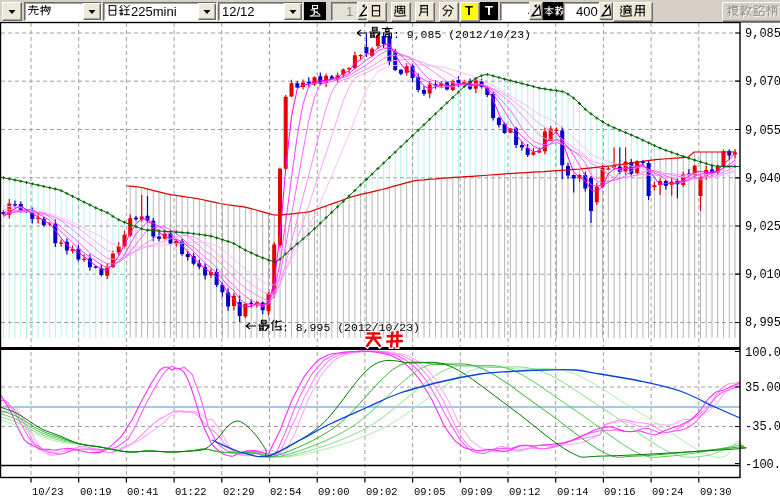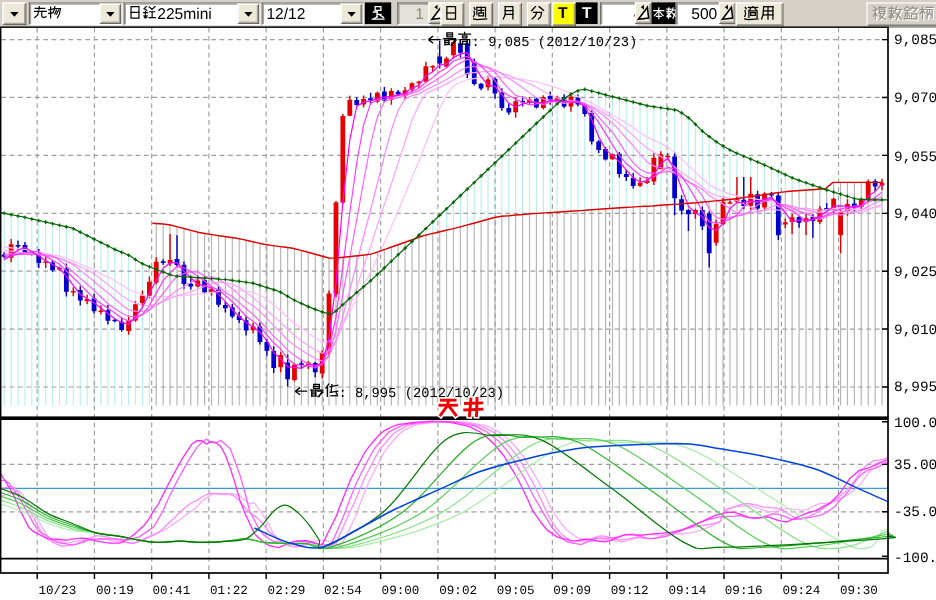--- a/index.html
+++ b/index.html
@@ -128,21 +128,21 @@
       <path d="M12.0 4.8 L14.8 7.2" fill="none" stroke="#fff" stroke-width="1.0" stroke-linecap="square"></path>
       <path d="M14.8 4.8 L12.0 7.2" fill="none" stroke="#fff" stroke-width="1.0" stroke-linecap="square"></path>
       <path d="M13.4 5.6 L13.0 9.2" fill="none" stroke="#fff" stroke-width="1.0" stroke-linecap="square"></path>
       <path d="M11.8 7.8 L15.0 7.8" fill="none" stroke="#fff" stroke-width="1.0" stroke-linecap="square"></path>
       <path d="M17.0 0.4 L16.2 2.8 L15.6 4.4" fill="none" stroke="#fff" stroke-width="1.0" stroke-linecap="square"></path>
       <path d="M16.2 2.4 L20.5 2.4" fill="none" stroke="#fff" stroke-width="1.0" stroke-linecap="square"></path>
       <path d="M19.8 2.4 L16.8 9.2" fill="none" stroke="#fff" stroke-width="1.0" stroke-linecap="square"></path>
       <path d="M16.5 5.0 L20.5 9.2" fill="none" stroke="#fff" stroke-width="1.0" stroke-linecap="square"></path>
     </svg>
 <div style="position:absolute;left:563px;top:2px;width:36px;height:17px;background:#fff;border:1px solid;border-color:#6d6a65 #fff #fff #6d6a65;box-shadow:inset 1px 1px 0 #a9a5a0;"></div>
-<div style="position:absolute;left:576px;top:4px;font:13px 'Liberation Sans'">500</div>
+<div style="position:absolute;left:576px;top:4px;font:13px 'Liberation Sans'">400</div>
 <div style="position:absolute;left:599px;top:2px;width:12px;height:16px;background:#ece9d8;border:1px solid;border-color:#fff #6d6a65 #6d6a65 #fff;box-shadow:inset -1px -1px 0 #a9a5a0;"><svg width="12" height="16">
         <path d="M2 13 L9.5 3 L10.5 12 Z" fill="#fff" stroke="#000" stroke-width="1.3"></path>
         <path d="M4 3 l2.6 -2 l0 4 Z" fill="#000"></path>
       </svg></div>
 <div style="position:absolute;left:613px;top:2px;width:38px;height:18px;background:#ece9d8;border:1px solid;border-color:#fff #6d6a65 #6d6a65 #fff;box-shadow:inset -1px -1px 0 #a9a5a0;"></div>
 <svg width="30" height="15" style="position:absolute;left:620px;top:5px">
       <path d="M1.1 1.2 L1.8 2.4" fill="none" stroke="#000" stroke-width="1.05" stroke-linecap="square"></path>
       <path d="M0.8 3.8 L1.4 6.6 L0.6 8.6" fill="none" stroke="#000" stroke-width="1.05" stroke-linecap="square"></path>
       <path d="M0.6 10.8 L3.4 11.3 L11.6 10.7" fill="none" stroke="#000" stroke-width="1.05" stroke-linecap="square"></path>
       <path d="M3.6 1.2 L11.4 1.2" fill="none" stroke="#000" stroke-width="1.05" stroke-linecap="square"></path>

